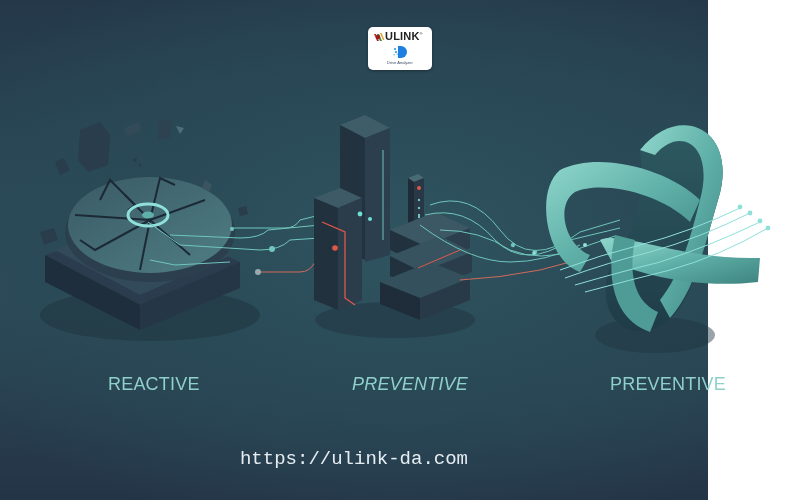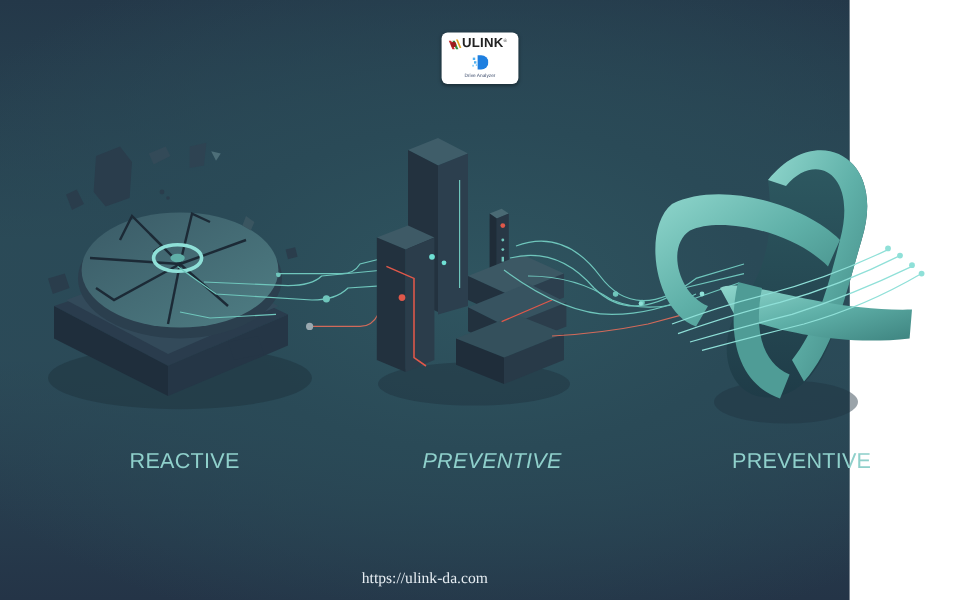--- a/index.html
+++ b/index.html
@@ -31,22 +31,22 @@
   }
   .art { position: absolute; left: 0; top: 0; width: 800px; height: 500px; }
   .label {
     position: absolute; top: 374px; font-size: 18px; color: #8fd0cb;
     letter-spacing: 0.2px; font-family: "Liberation Sans", sans-serif;
   }
   .label-reactive { left: 108px; }
   .label-preventive { left: 352px; font-style: italic; }
   .label-predictive { left: 610px; }
   .footer-url {
-    position: absolute; top: 474px; left: 0; right: 0; text-align: center;
-    font-size: 13px; color: #e6edf2; font-family: Liberation Serif, serif;
+    position: absolute; top: 448px; left: 0; right: 0; text-align: center;
+    font-size: 19px; color: #e6edf2; font-family: Liberation Mono, monospace;
   }
 </style>
 </head>
 <body>
 
 <div class="canvas">
 
   <div class="logo-badge">
     <div class="logo-row">
       <svg class="logo-mark" viewBox="0 0 12 11">

